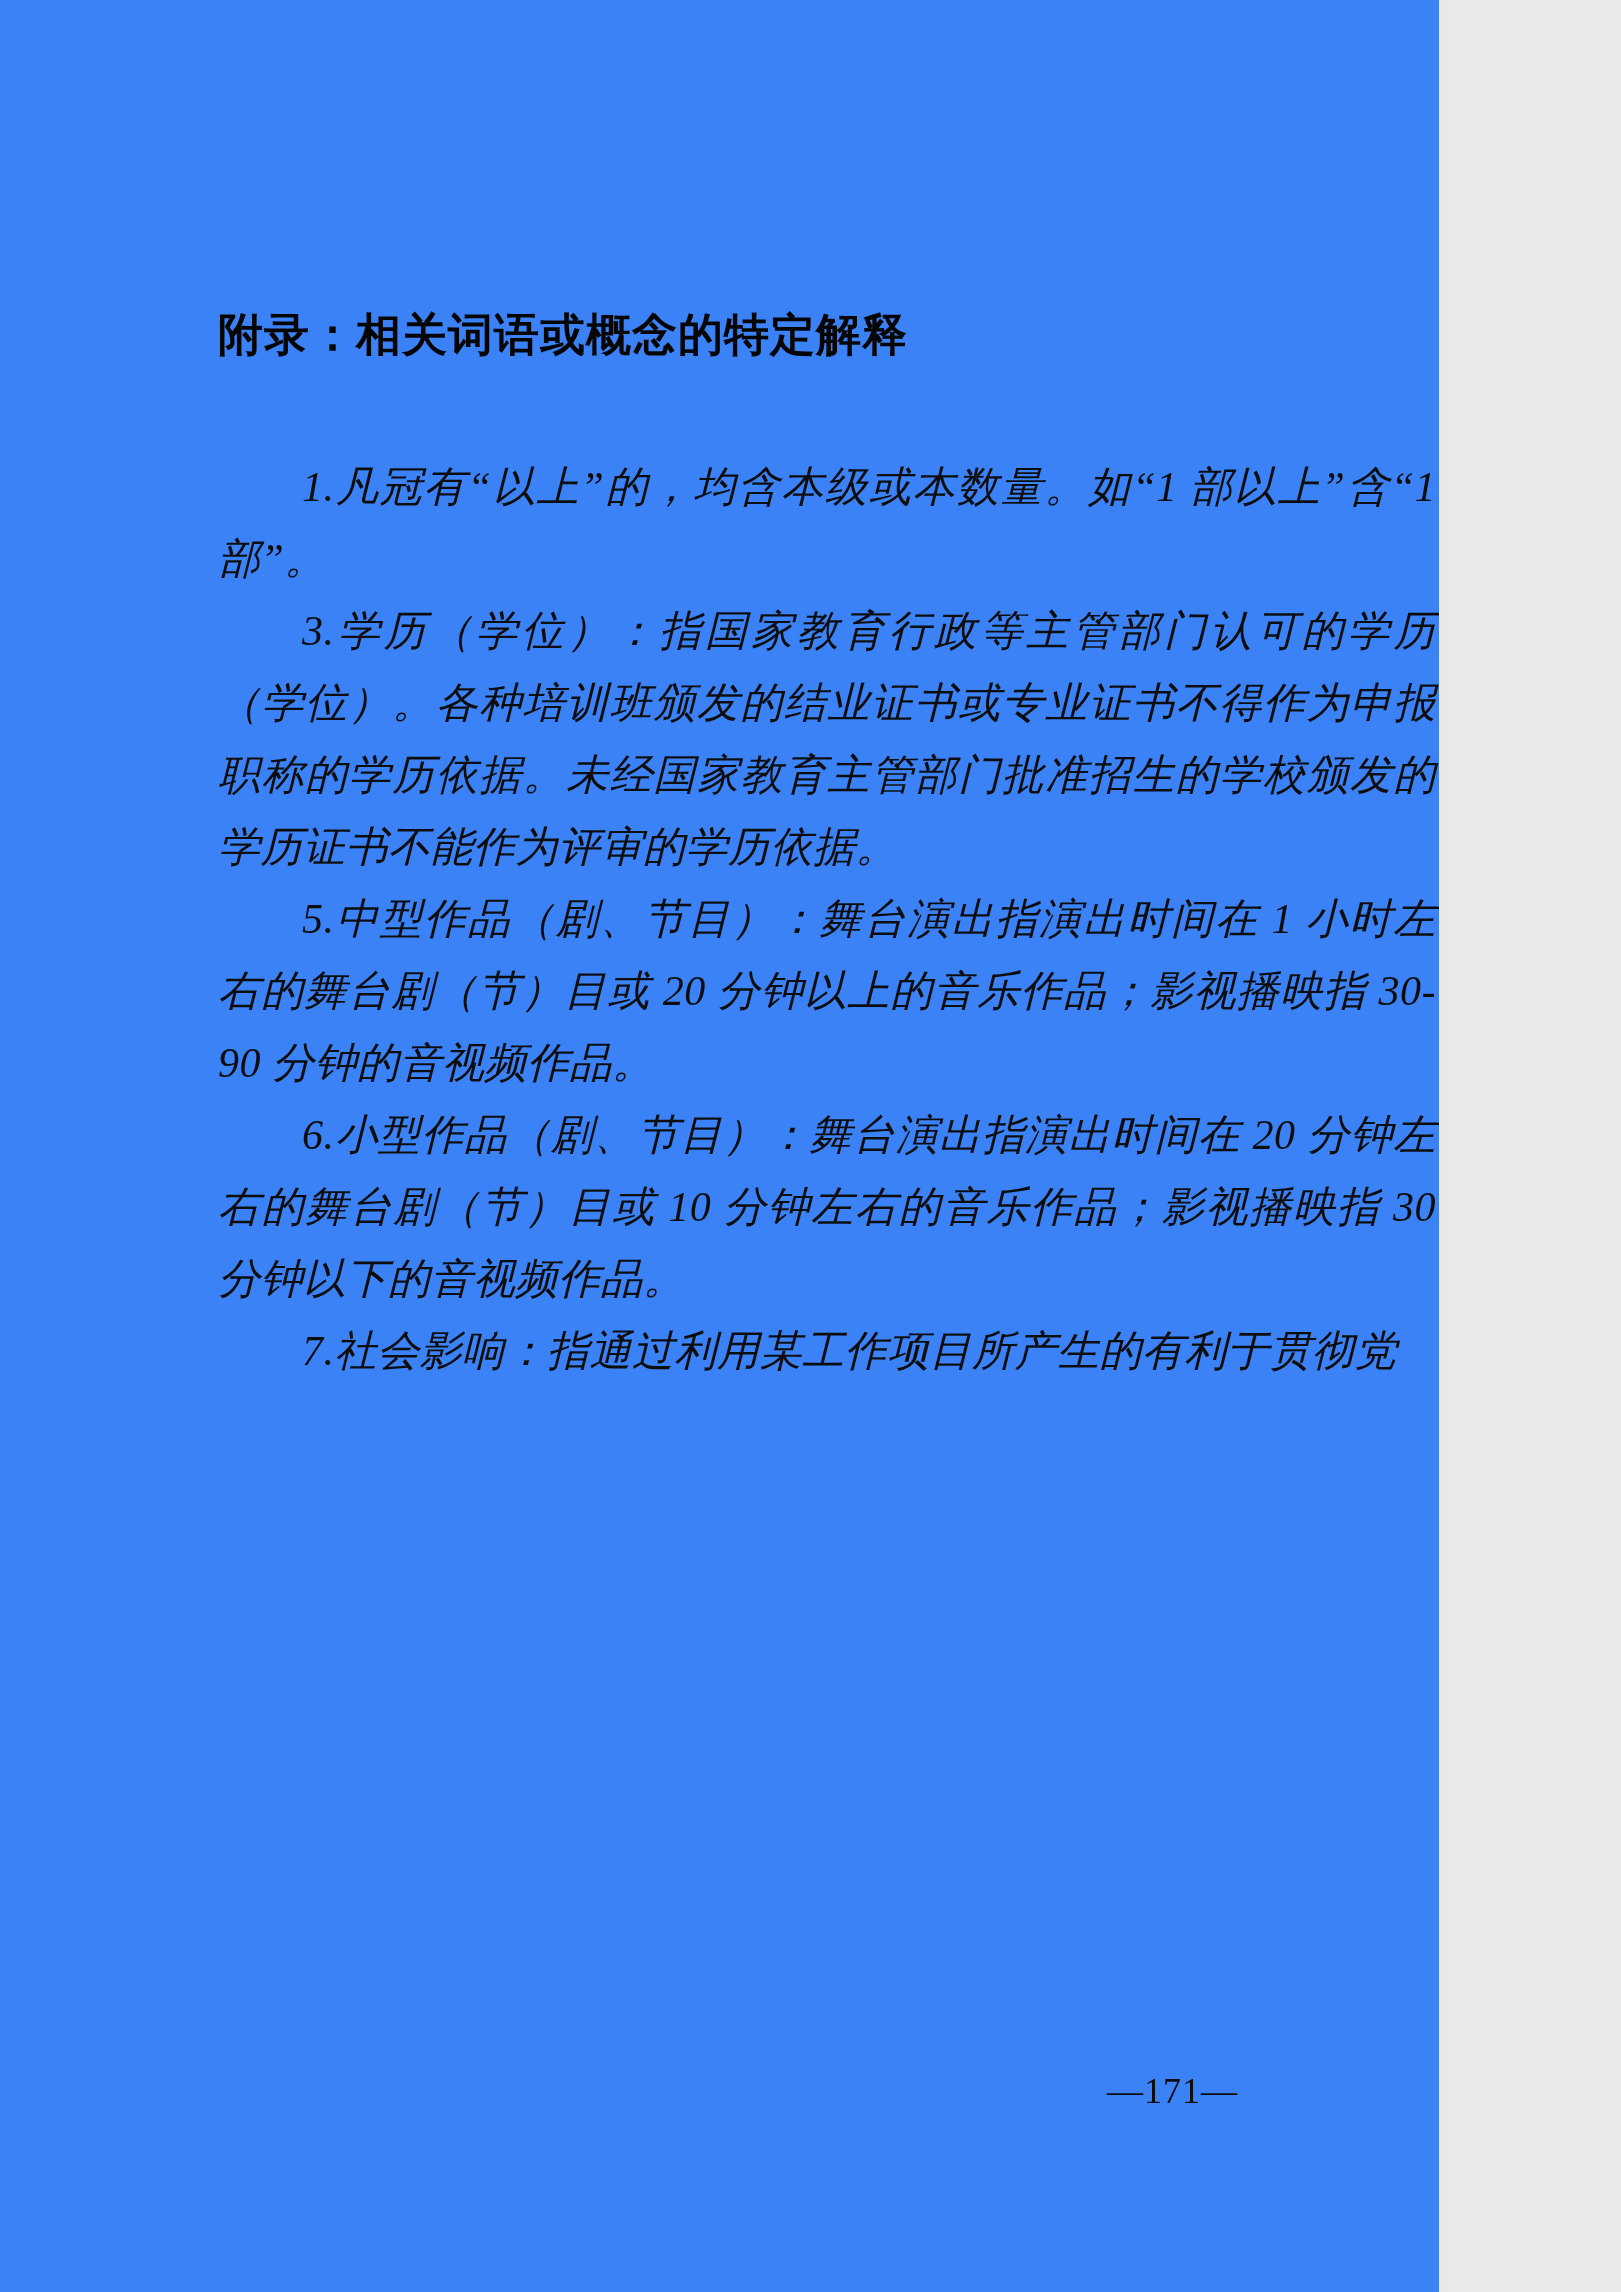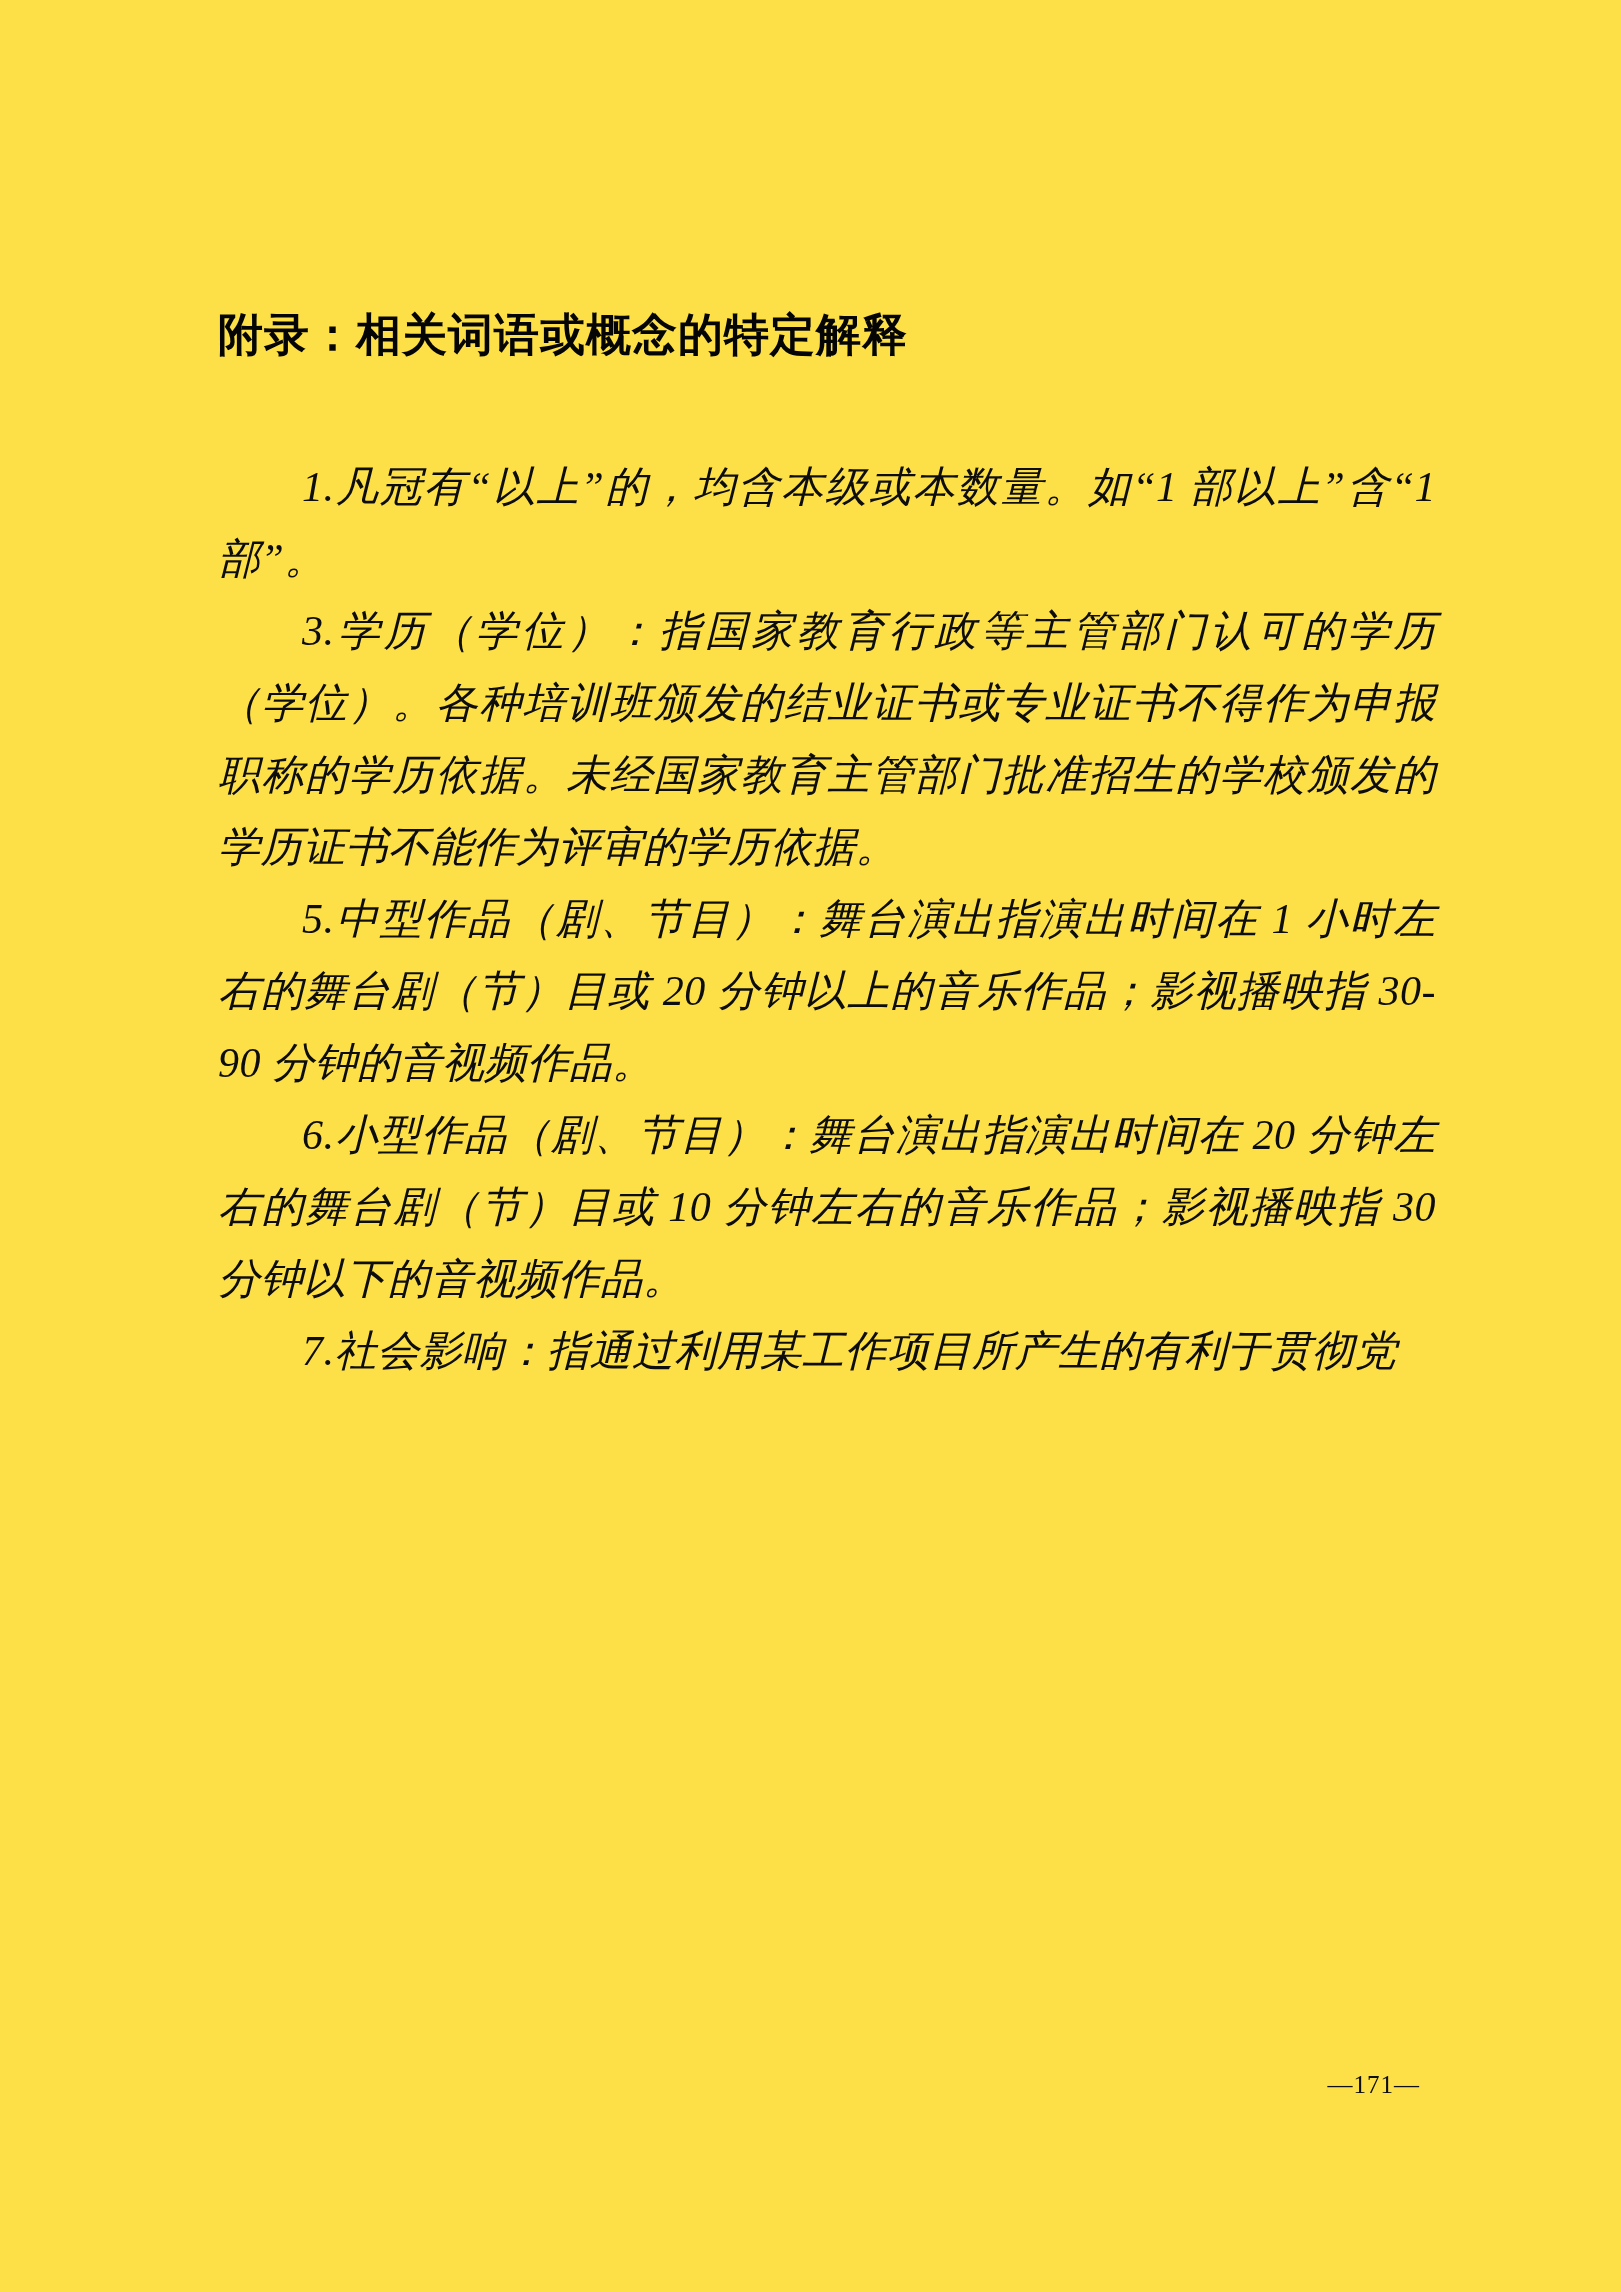--- a/index.html
+++ b/index.html
@@ -2,23 +2,23 @@
 <html><head>
 <meta charset="utf-8">
 <style>
   * { margin: 0; padding: 0; box-sizing: border-box; }
   html, body {
     background: #e9e9e9;
     font-family: "Liberation Serif", "DejaVu Serif", serif;
   }
   .page {
     position: relative;
-    width: 1621px;
+    width: 1439px;
     height: 2293px;
-    background: #fde047;
+    background: #3b82f6;
     color: #0d0d0d;
     overflow: hidden;
   }
   .content {
     position: absolute;
     left: 218px;
     top: 312px;
     width: 1218px;
   }
   .doc-title {
@@ -40,21 +40,21 @@
     text-align: justify;
     text-justify: inter-character;
     text-indent: 2em;
     letter-spacing: 0.5px;
     color: #0d0d0d;
   }
   .page-number {
     position: absolute;
     top: 2070px;
     right: 201px;
-    font-size: 25px;
+    font-size: 36px;
     line-height: 1.2;
     color: #0d0d0d;
     font-family: "Liberation Serif", "DejaVu Serif", serif;
     letter-spacing: 1px;
   }
 </style>
 </head>
 <body>
 
 <div class="page">

